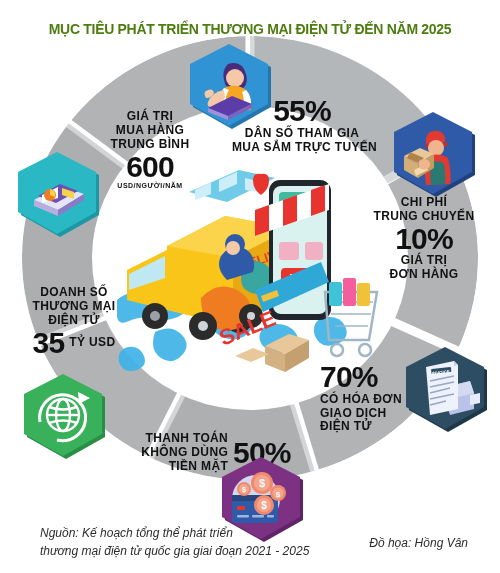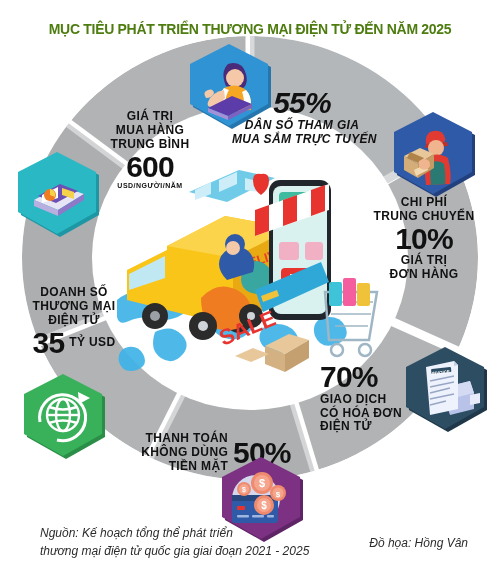--- a/index.html
+++ b/index.html
@@ -80,21 +80,21 @@
     letter-spacing: 0.5px;
     display: block;
   }
 
   
   .row { display: flex; align-items: center; justify-content: center; gap: 5px; }
   .col-left { text-align: right; }
 
   
   #stat-avg   { left: 82px;  top: 110px; width: 136px; }
-  #stat-pop   { left: 232px; top: 88px;  width: 140px; font-style: italic; }
+  #stat-pop   { left: 232px; top: 96px;  width: 140px; }
   #stat-ship  { left: 360px; top: 196px; width: 128px; }
   #stat-rev   { left: 8px;   top: 286px; width: 132px; }
   #stat-inv   { left: 320px; top: 362px; width: 126px; text-align: left; }
   #stat-cash  { left: 126px; top: 432px; width: 180px; }
 
   
   .hex {
     position: absolute;
     width: 86px;
     height: 86px;
@@ -277,22 +277,22 @@
     <span class="lbl">THƯƠNG MẠI</span>
     <span class="lbl">ĐIỆN TỬ</span>
     <div class="row">
       <span class="big">35</span>
       <span class="lbl">TỶ USD</span>
     </div>
   </div>
 
   <div class="stat" id="stat-inv">
     <span class="big">70%</span>
+    <span class="lbl">CÓ HÓA ĐƠN</span>
     <span class="lbl">GIAO DỊCH</span>
-    <span class="lbl">CÓ HÓA ĐƠN</span>
     <span class="lbl">ĐIỆN TỬ</span>
   </div>
 
   <div class="stat" id="stat-cash">
     <div class="row">
       <div class="col-left">
         <span class="lbl">THANH TOÁN</span>
         <span class="lbl">KHÔNG DÙNG</span>
         <span class="lbl">TIỀN MẶT</span>
       </div>

